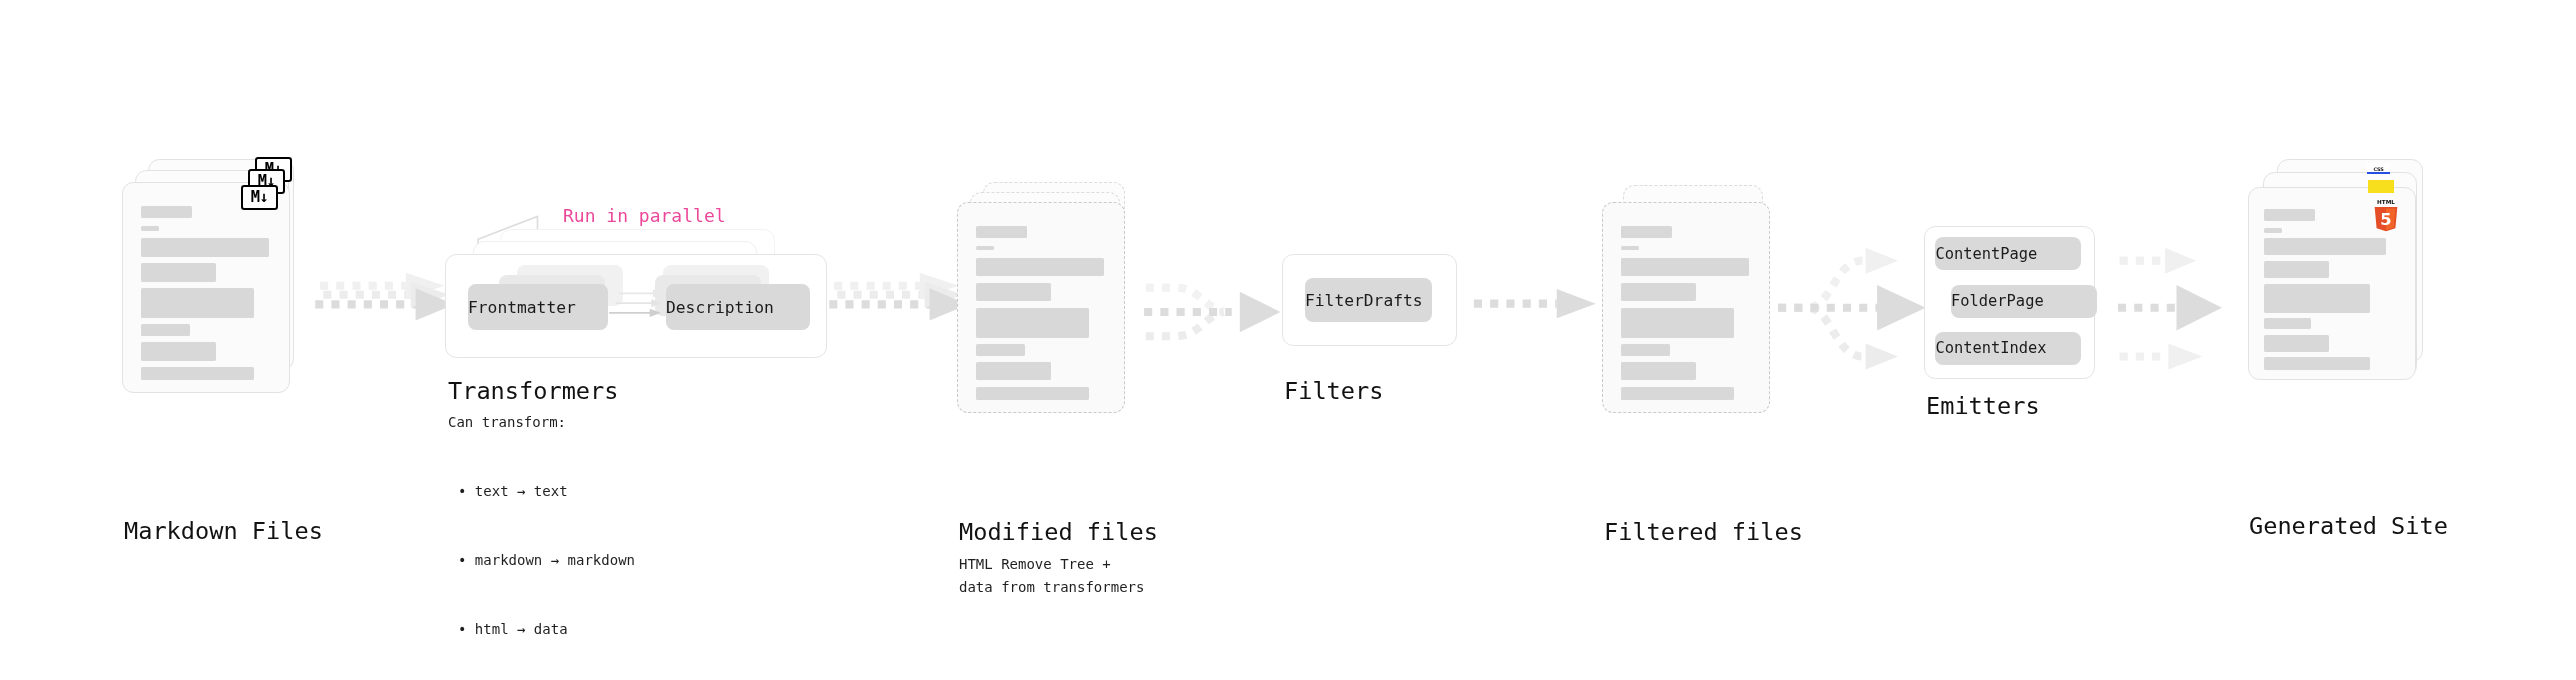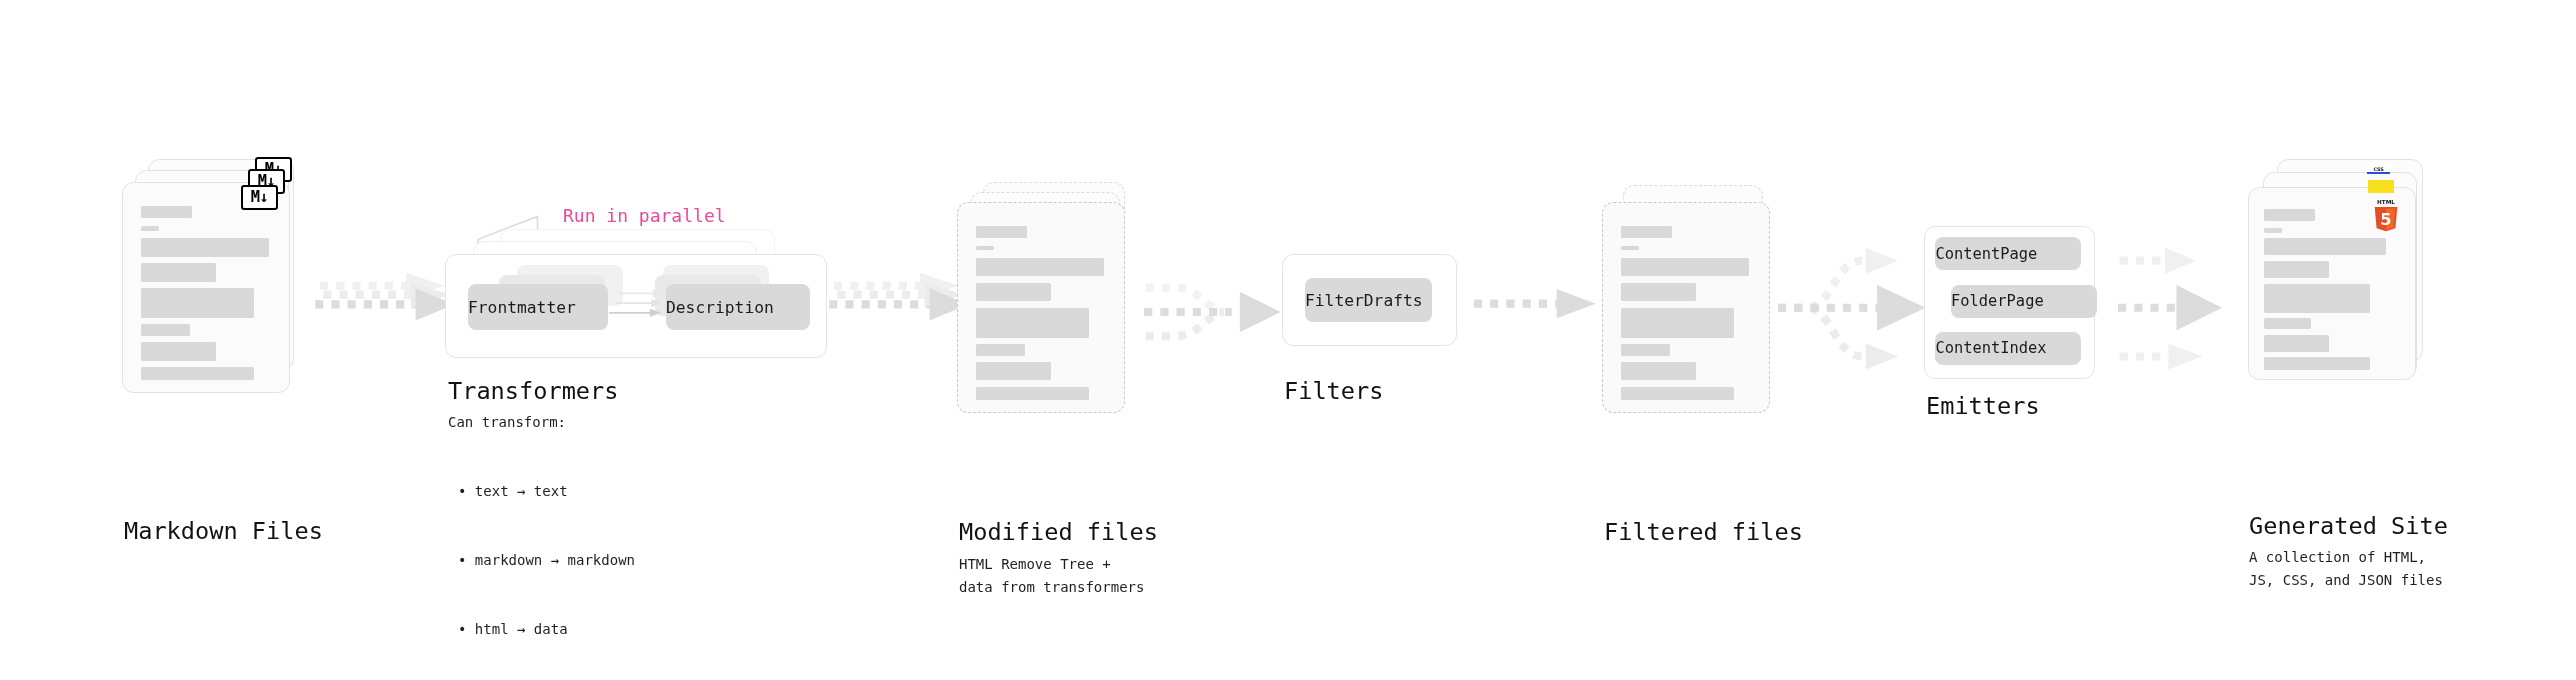--- a/index.html
+++ b/index.html
@@ -374,17 +374,15 @@
     <div class="html5" style="left:124px; top:39px;">
       <svg viewBox="0 0 34 42" width="28" height="34">
         <text x="17" y="8" text-anchor="middle" font-family="DejaVu Sans, sans-serif" font-size="7" font-weight="700" fill="#111">HTML</text>
         <path d="M3,11 L31,11 L28.6,37.5 L17,41 L5.4,37.5 Z" fill="#e44d26"></path>
         <path d="M17,13 L17,39.4 L26.6,36.6 L28.7,13 Z" fill="#f16529"></path>
         <text x="17" y="33" text-anchor="middle" font-family="DejaVu Sans, sans-serif" font-size="20" font-weight="700" fill="#ffffff">5</text>
       </svg>
     </div>
   </div>
   <div class="title" style="left:2249px; top:512px;">Generated Site</div>
-  <div class="caption" style="left:2249px; top:546px;">A collection of HTML,
-JS, CSS, and JSON files</div>
 
 </div>
 
 
 </body></html>

